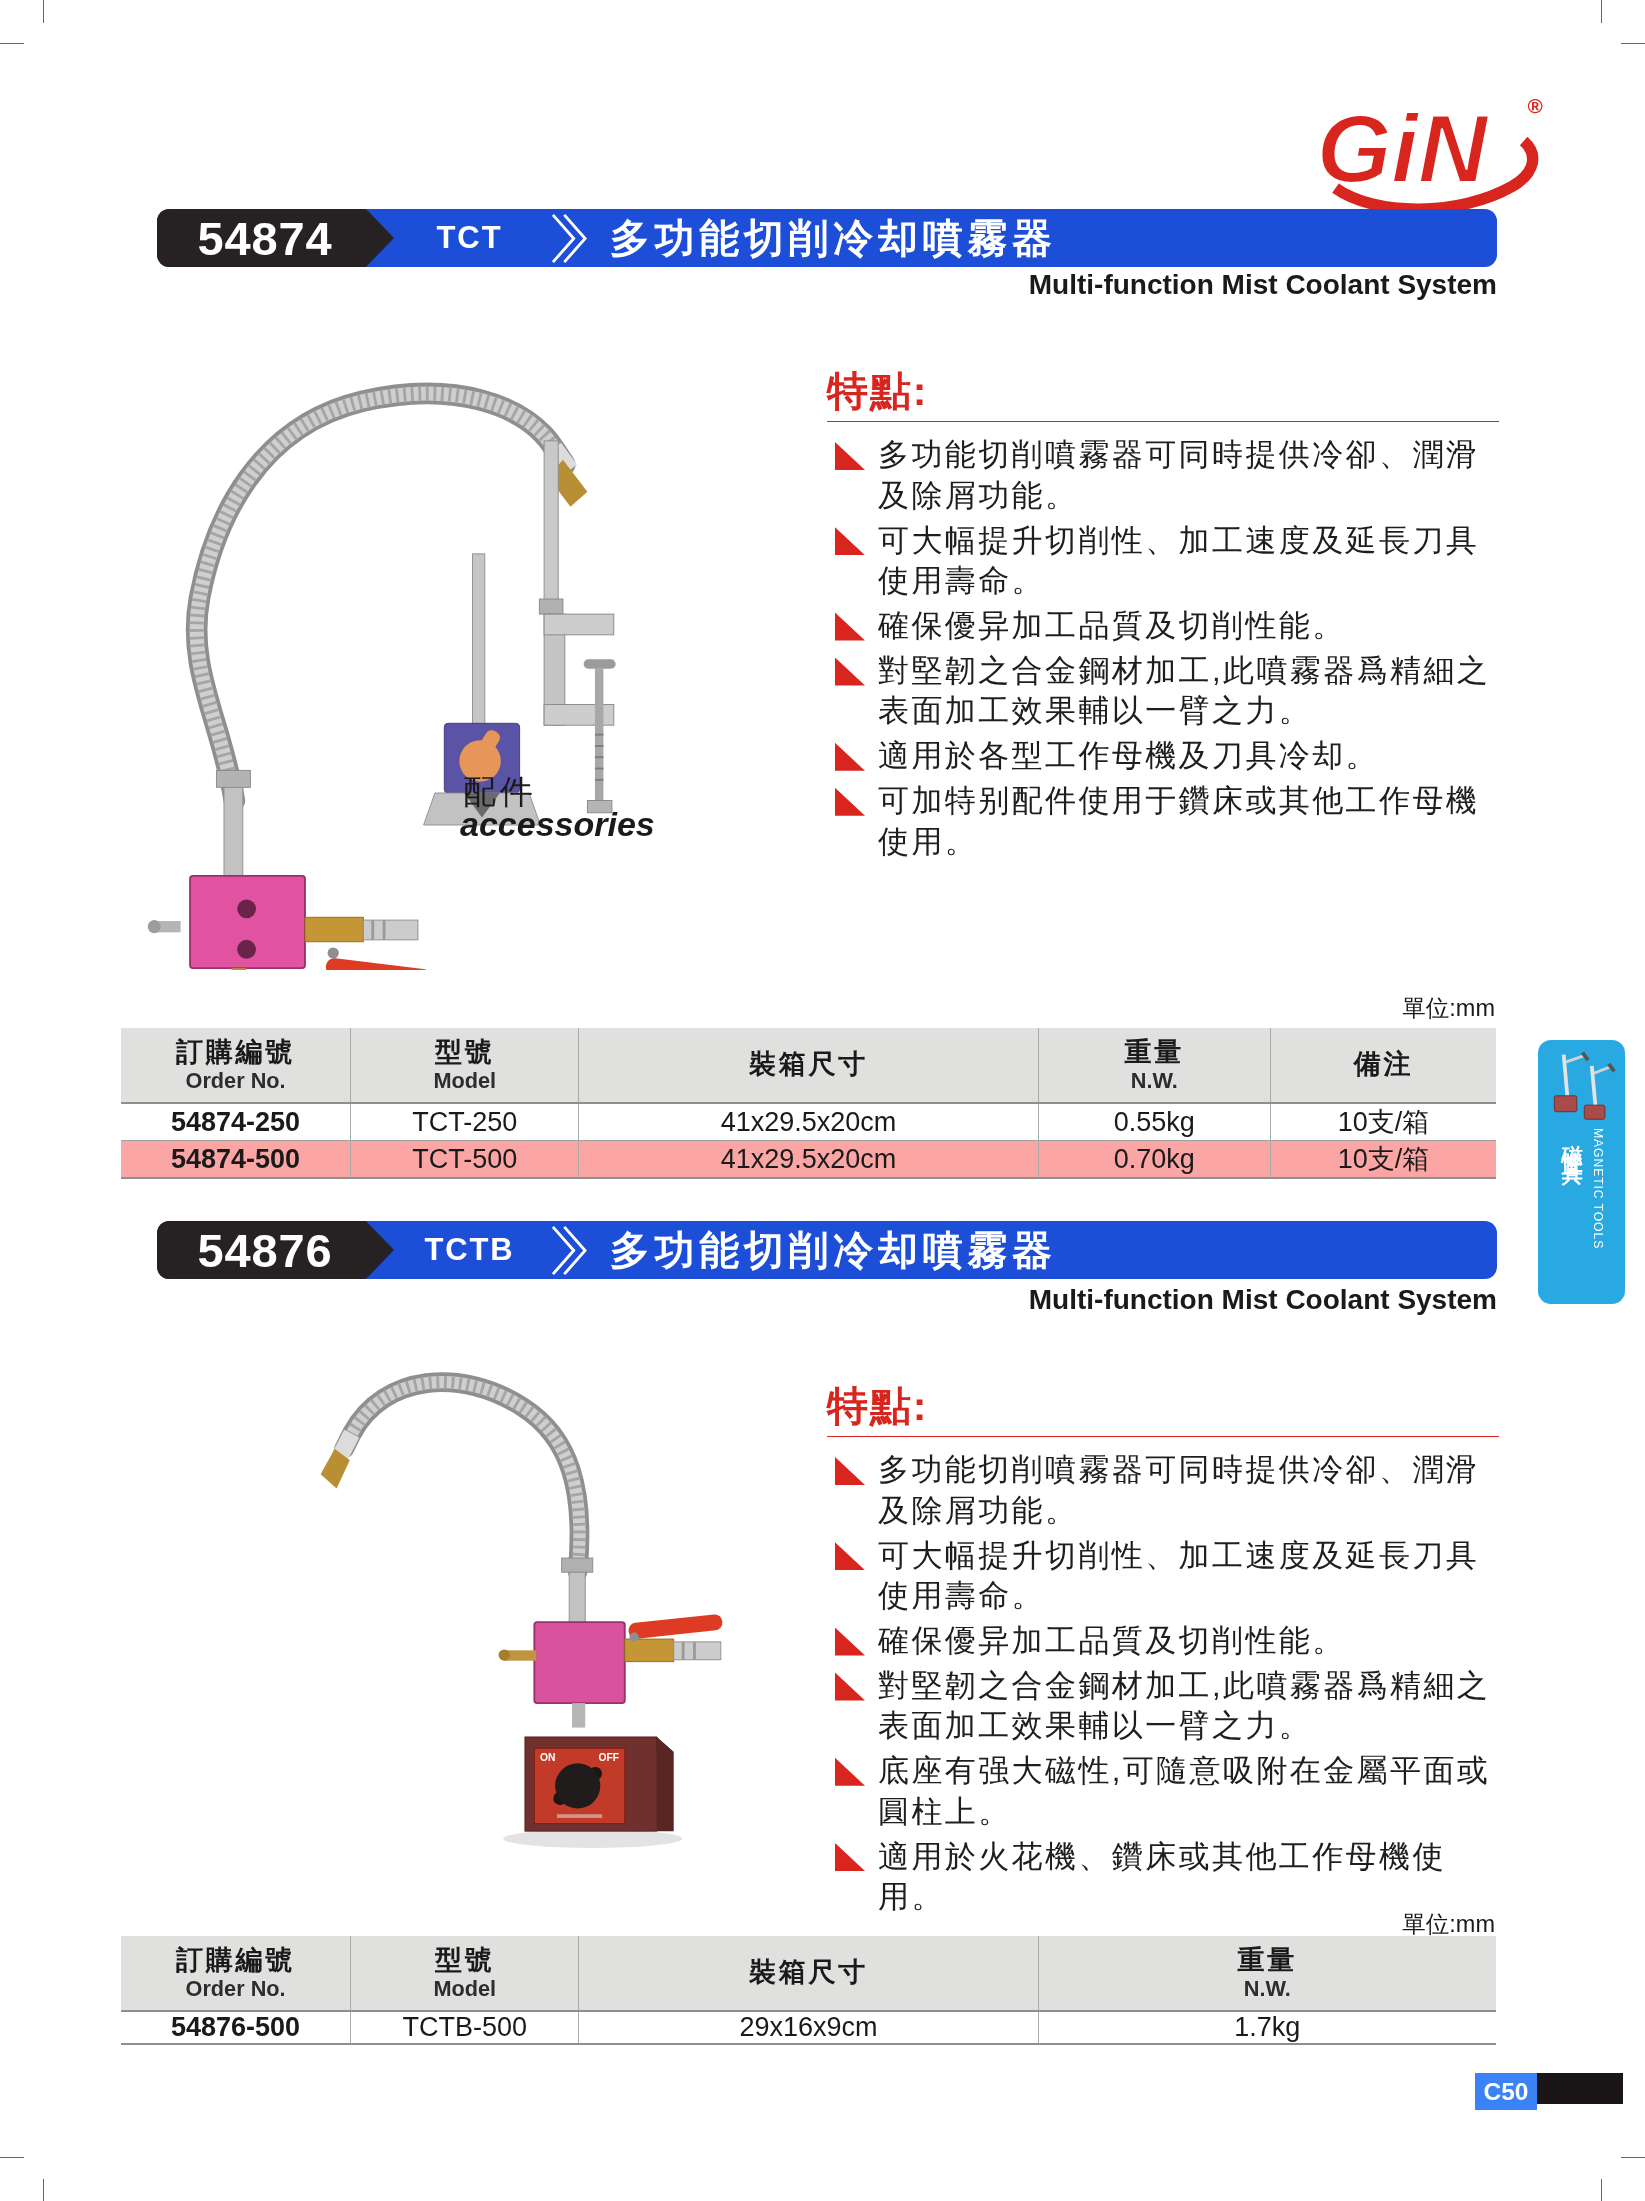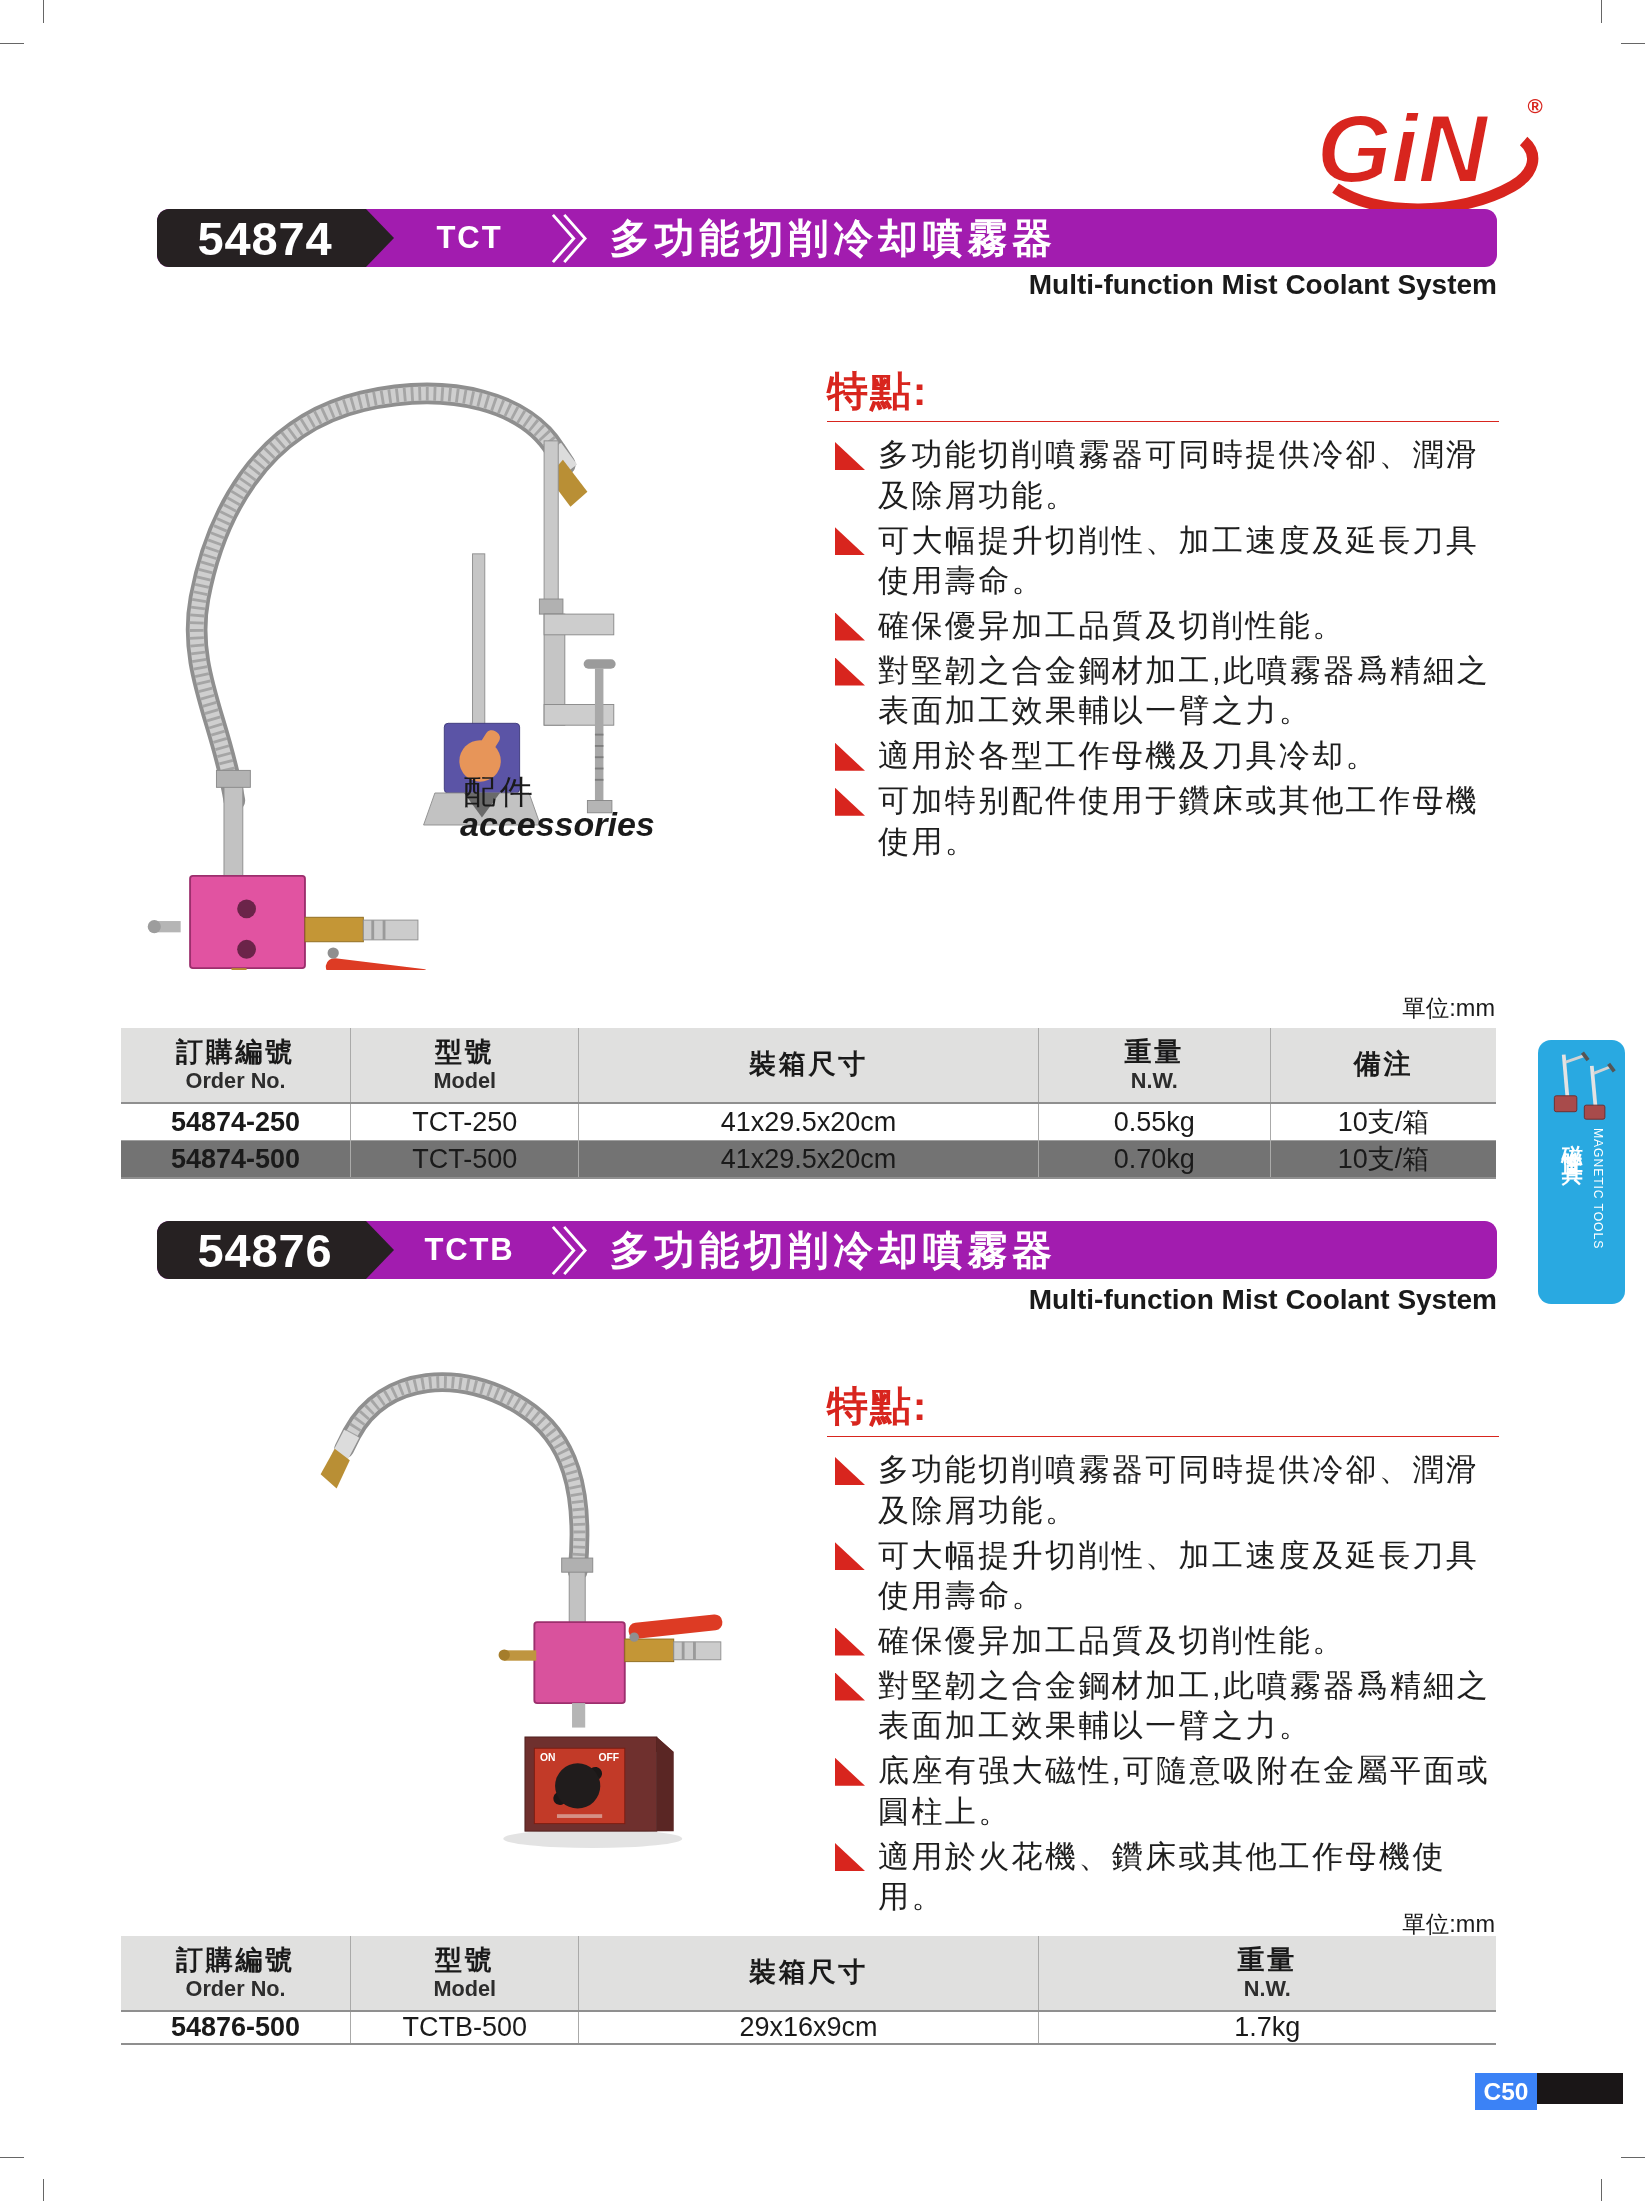--- a/index.html
+++ b/index.html
@@ -7,21 +7,21 @@
     position:relative;width:1645px;height:2202px;background:#ffffff;
     font-family:"Liberation Sans",sans-serif;overflow:hidden;
   }
   .abs{position:absolute;}
   
   .crop{position:absolute;background:#666;}
   
   .logo{left:1307px;top:79px;width:247px;height:143px;}
   
   .band{
-    height:58px;width:1340px;left:157px;background:#a21caf;border-radius:12.2px;
+    height:58px;width:1340px;left:157px;background:#1d4ed8;border-radius:12.2px;
     display:flex;align-items:center;overflow:hidden;
   }
   .band-black{
     width:237px;height:100%;background:#262122;flex:0 0 auto;
     display:flex;align-items:center;justify-content:center;
     clip-path:polygon(0 0,calc(100% - 28px) 0,100% 50%,calc(100% - 28px) 100%,0 100%);
     padding-right:21px;box-sizing:border-box;
   }
   .band-order{color:#fff;font-weight:bold;font-size:47px;letter-spacing:0.9px;}
   .band-model{
@@ -44,21 +44,21 @@
     clip-path:polygon(0 0,0 100%,100% 100%);
   }
   
   .unit{right:150px;font-size:23.5px;color:#1a1a1a;}
   .spec{left:121px;width:1375px;border-collapse:collapse;position:absolute;}
   .spec th,.spec td{border-left:1.9px solid #aaaaa9;text-align:center;vertical-align:middle;padding:0;}
   .spec th:first-child,.spec td:first-child{border-left:none;}
   .spec thead tr{background:#e0e0df;height:75px;}
   .spec thead{border-bottom:2.8px solid #8f8f8f;margin-top:12px;}
   .spec tbody tr{height:28px;}
-  .spec tbody tr.alt{background:#737373;}
+  .spec tbody tr.alt{background:#fca5a5;}
   .spec tbody{border-bottom:2.8px solid #8f8f8f;}
   .spec tbody tr + tr{border-top:0.9px solid #9f9f9f;}
   .th-zh{font-size:27px;color:#1a1a1a;letter-spacing:2.8px;line-height:1.25;}
   .th-en{font-size:21.7px;color:#2d2d2d;line-height:1.15;}
   .cell{font-size:27px;color:#1a1a1a;}
   .cell.bold{font-weight:bold;}
   
   .acc-zh{font-size:33px;color:#1a1a1a;letter-spacing:3.8px;}
   .acc-en{font-size:34px;color:#1a1a1a;font-weight:bold;font-style:italic;}
   

